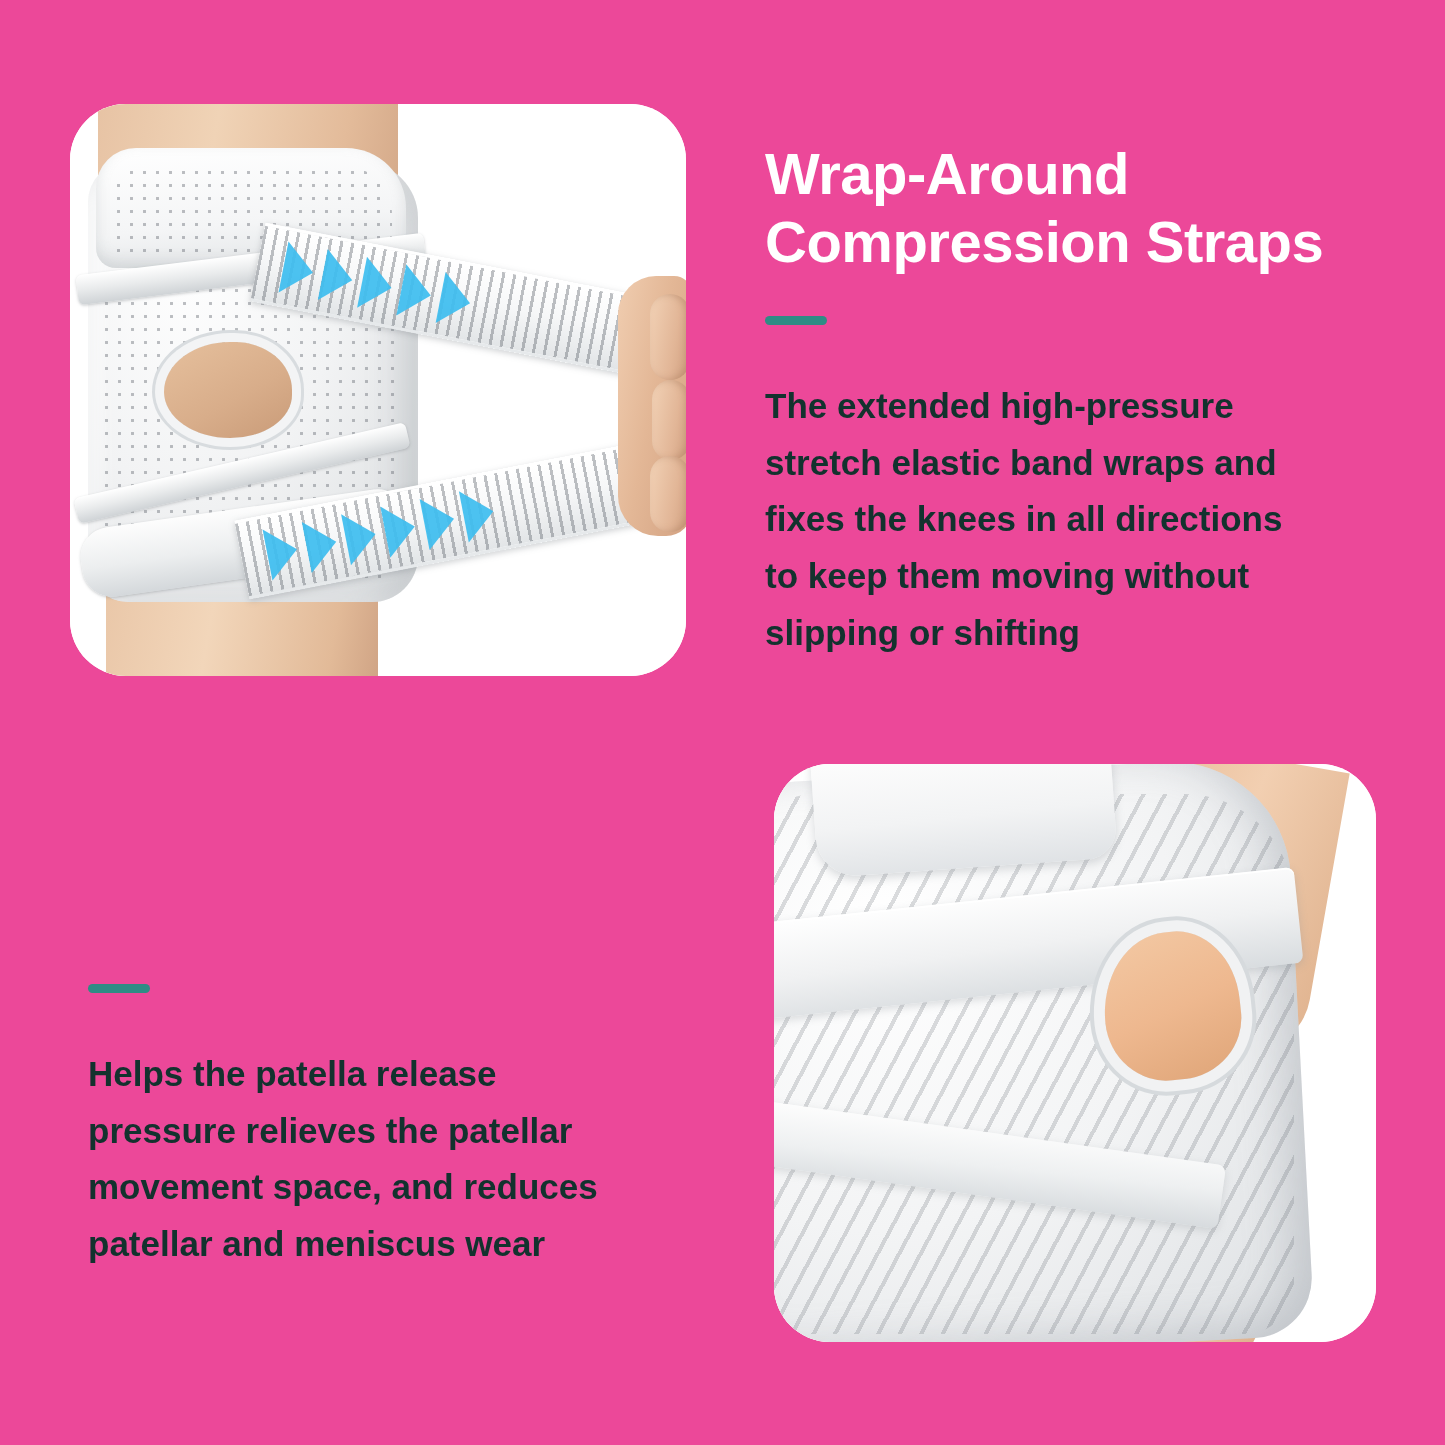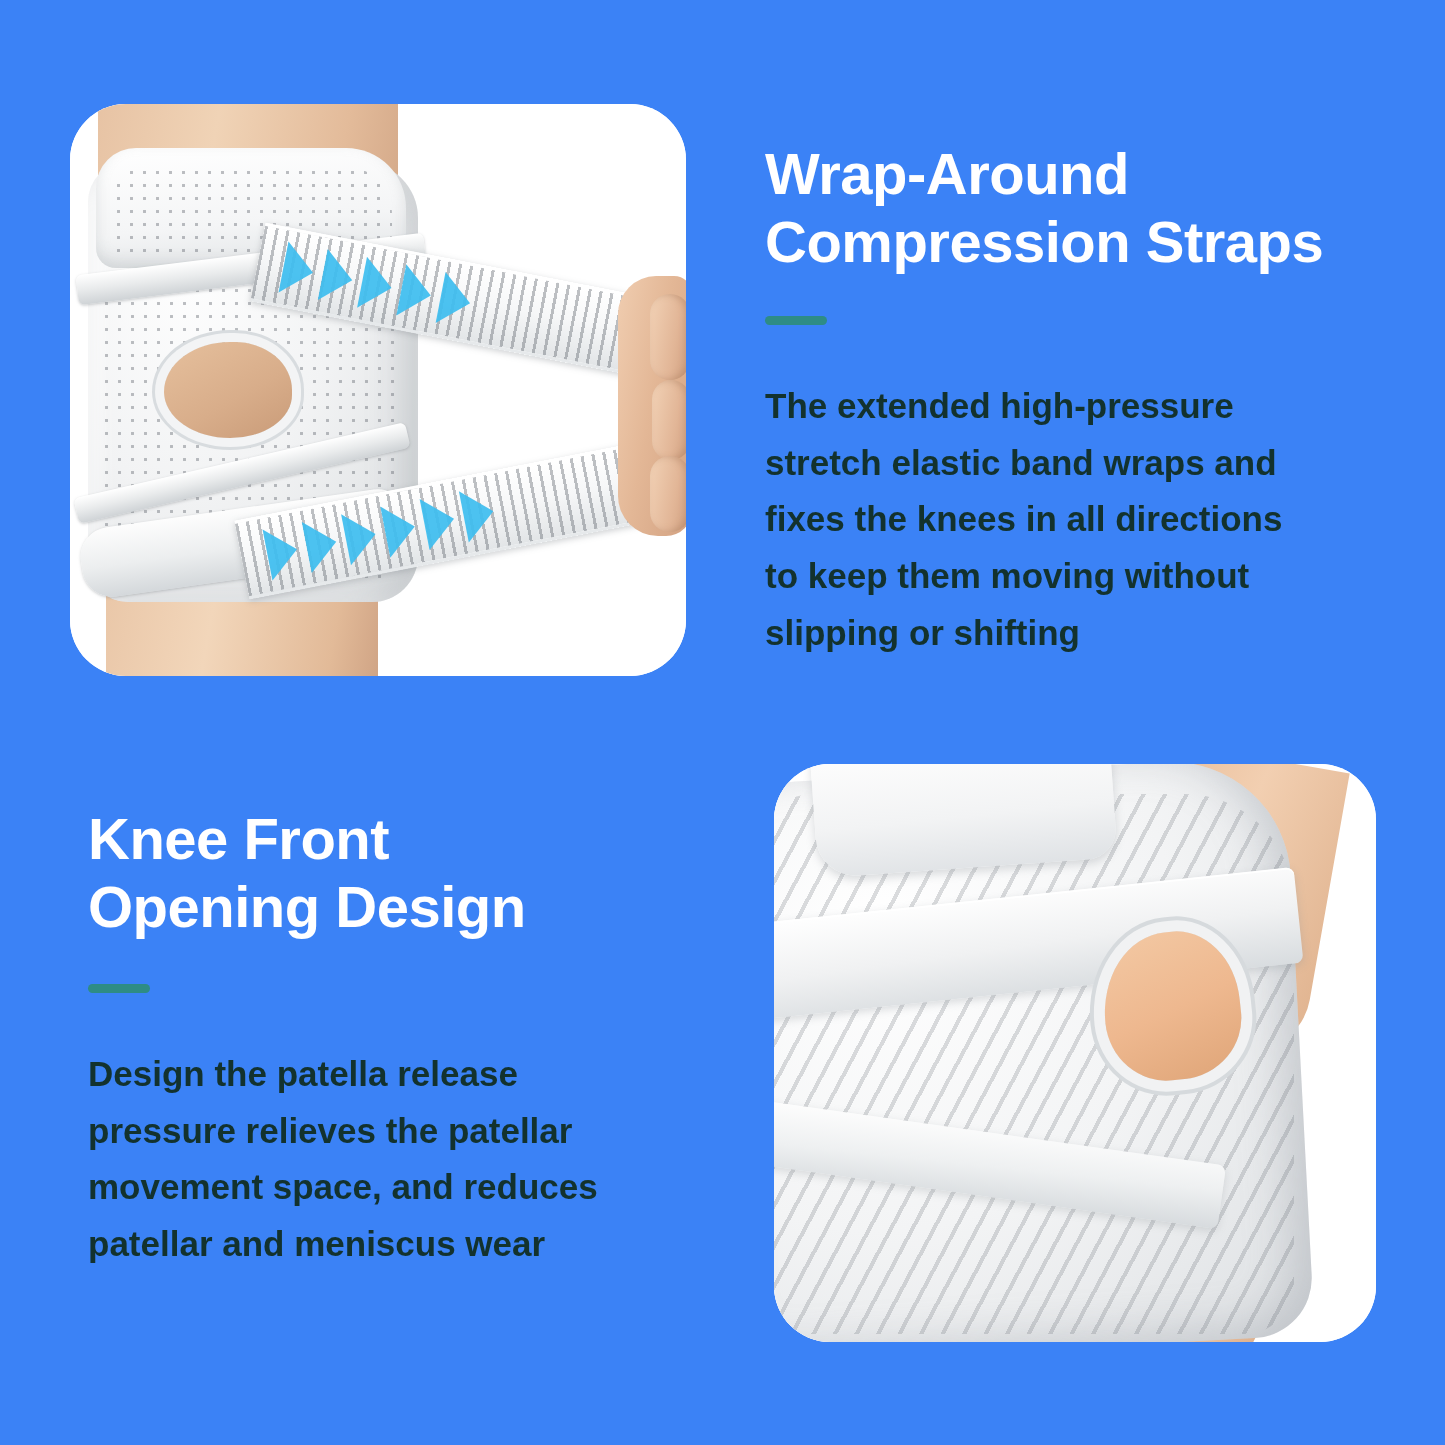--- a/index.html
+++ b/index.html
@@ -11,21 +11,21 @@
     height: 1445px;
     background: #48c7bc;
     font-family: "Liberation Sans", sans-serif;
     overflow: hidden;
     position: relative;
   }
   .page {
     position: relative;
     width: 1445px;
     height: 1445px;
-    background: #3b82f6;
+    background: #ec4899;
   }
 
   
   .feature-heading {
     position: absolute;
     color: #ffffff;
     font-weight: bold;
     font-size: 58px;
     line-height: 1.18;
     letter-spacing: -0.5px;
@@ -380,26 +380,24 @@
 Compression Straps</h2>
 
   <div class="divider" style="left:765px; top:316px;"></div>
 
   <p class="feature-body" style="left:765px; top:378px; width:600px;">The extended high-pressure
 stretch elastic band wraps and
 fixes the knees in all directions
 to keep them moving without
 slipping or shifting</p>
 
-  <h2 class="feature-heading" style="left:88px; top:805px; width:620px;">Knee Front
-Opening Design</h2>
 
   <div class="divider" style="left:88px; top:984px;"></div>
 
-  <p class="feature-body" style="left:88px; top:1046px; width:590px;">Design the patella release
+  <p class="feature-body" style="left:88px; top:1046px; width:590px;">Helps the patella release
 pressure relieves the patellar
 movement space, and reduces
 patellar and meniscus wear</p>
 
   <div class="photo" id="photo-bottom-right">
     <div class="photo-inner">
       <div class="br-thigh"></div>
       <div class="br-calf"></div>
 
       <div class="br-brace"></div>

